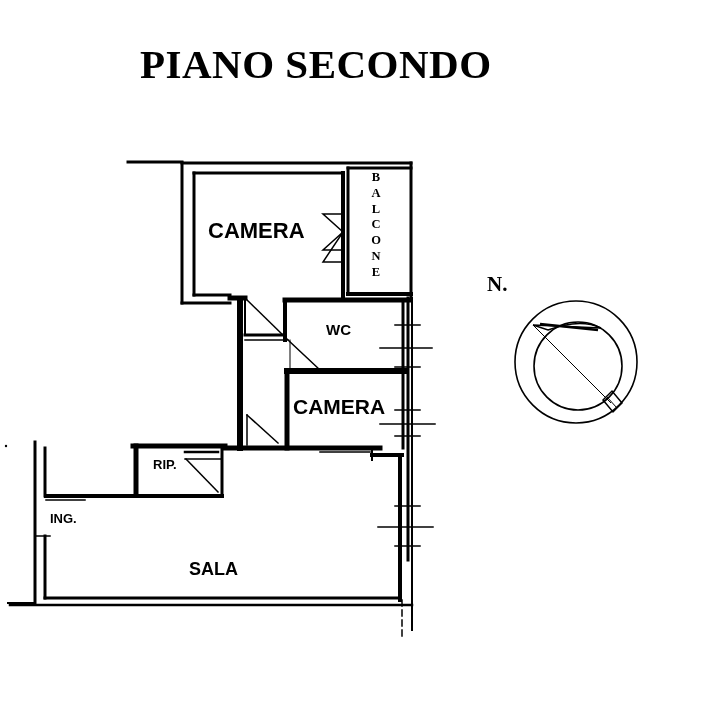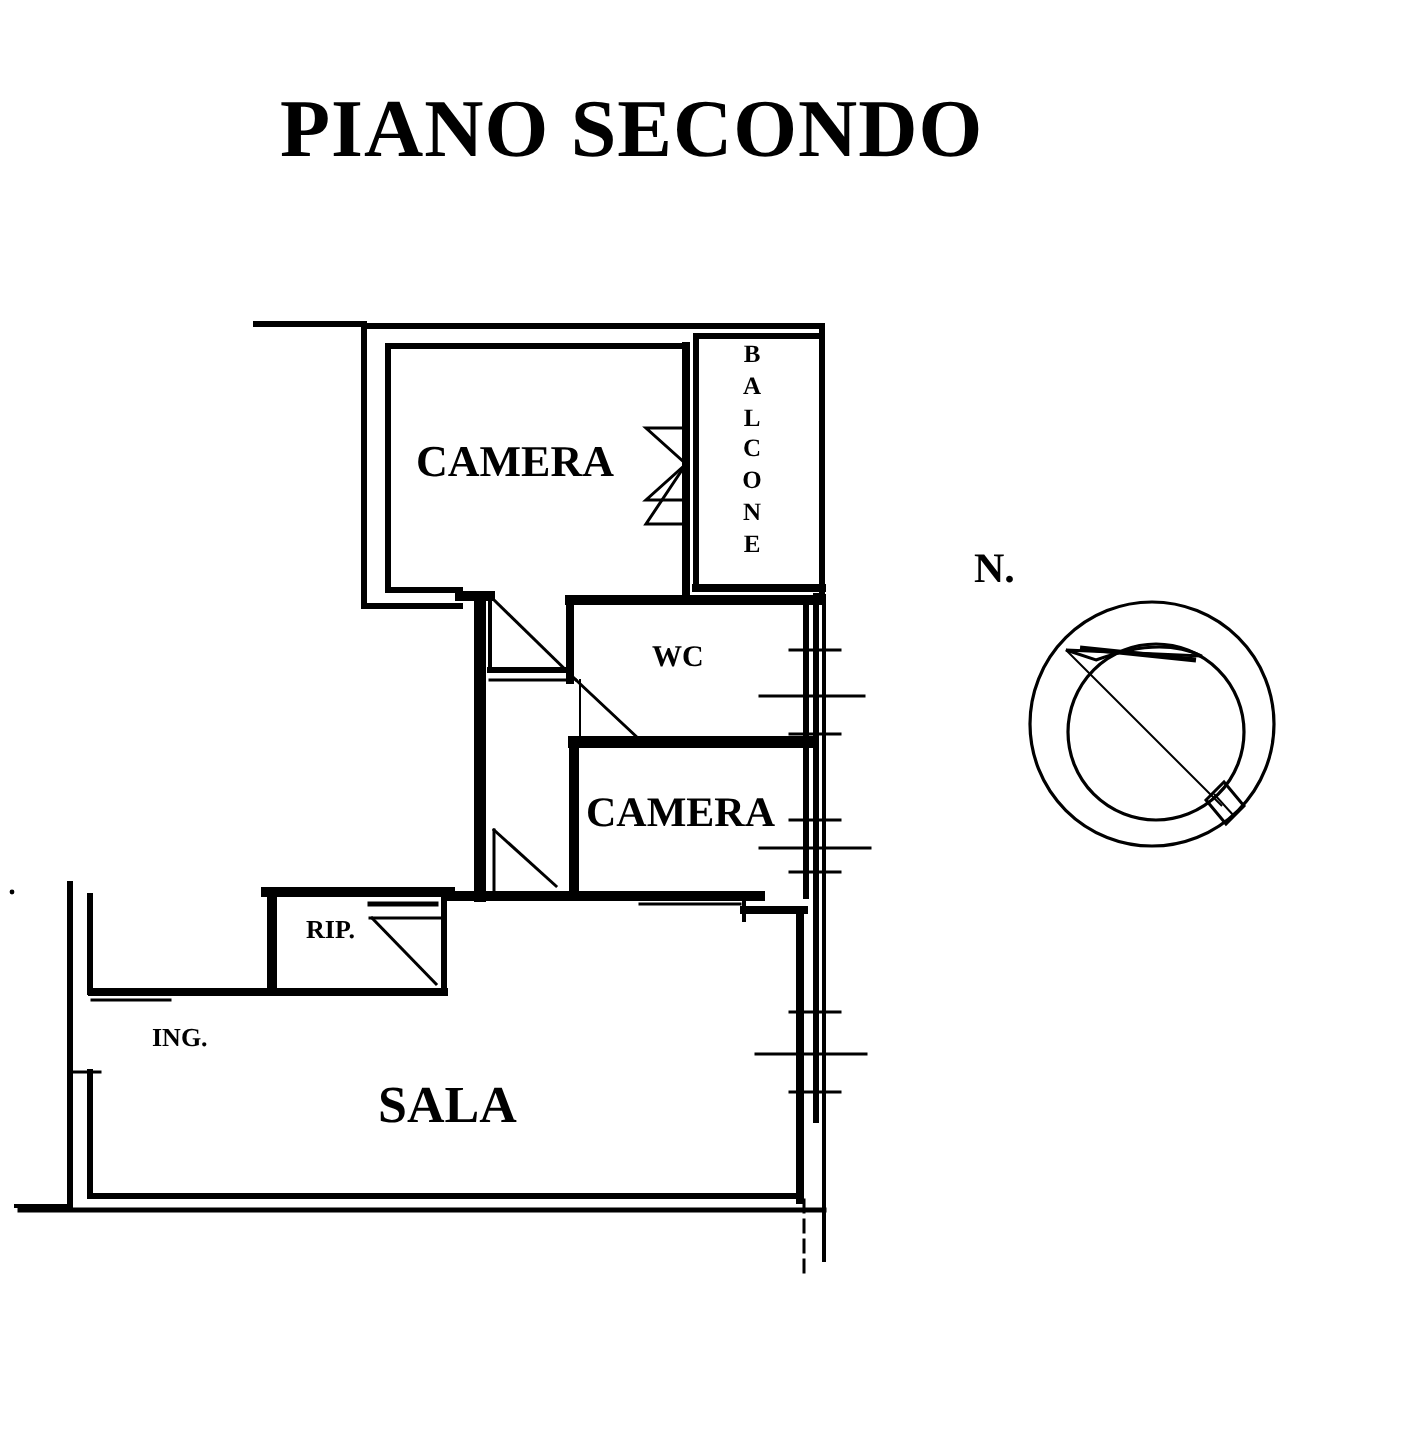--- a/index.html
+++ b/index.html
@@ -6,29 +6,29 @@
     body { width: 707px; height: 720px; position: relative; overflow: hidden; font-family: "DejaVu Serif", "Liberation Serif", serif; }
     .title {
       position: absolute; left: 106px; top: 40px;
       font-family: "Liberation Serif", "DejaVu Serif", serif;
       font-weight: bold; font-size: 41px; color: #000; letter-spacing: 0.5px;
       white-space: nowrap;
       margin-left: 34px;
     }
     svg.plan { position: absolute; left: 0; top: 0; }
     .room-label {
-      position: absolute; font-family: Liberation Serif, serif;
+      position: absolute; font-family: Liberation Sans, sans-serif;
       font-weight: bold; color: #000; white-space: nowrap; line-height: 1;
     }
     .lbl-camera { left: 208px; top: 220px; font-size: 22px; }
     .lbl-wc { left: 326px; top: 322px; font-size: 15px; }
     .lbl-cucina { left: 293px; top: 396px; font-size: 21px; }
     .lbl-rip { left: 153px; top: 458px; font-size: 13px; }
-    .lbl-ing { left: 76px; top: 512px; font-size: 13px; }
-    .lbl-sala { left: 189px; top: 540px; font-size: 26px; }
+    .lbl-ing { left: 50px; top: 512px; font-size: 13px; }
+    .lbl-sala { left: 189px; top: 560px; font-size: 18px; }
     .balcone {
       position: absolute; left: 369px; top: 170px; width: 14px;
       font-family: "Liberation Serif", "DejaVu Serif", serif;
       font-weight: bold; font-size: 12.5px; line-height: 15.8px;
       text-align: center; color: #000;
     }
     .balcone span { display: block; }
     .orient {
       position: absolute; left: 487px; top: 272px;
       font-family: "Liberation Serif", "DejaVu Serif", serif;

